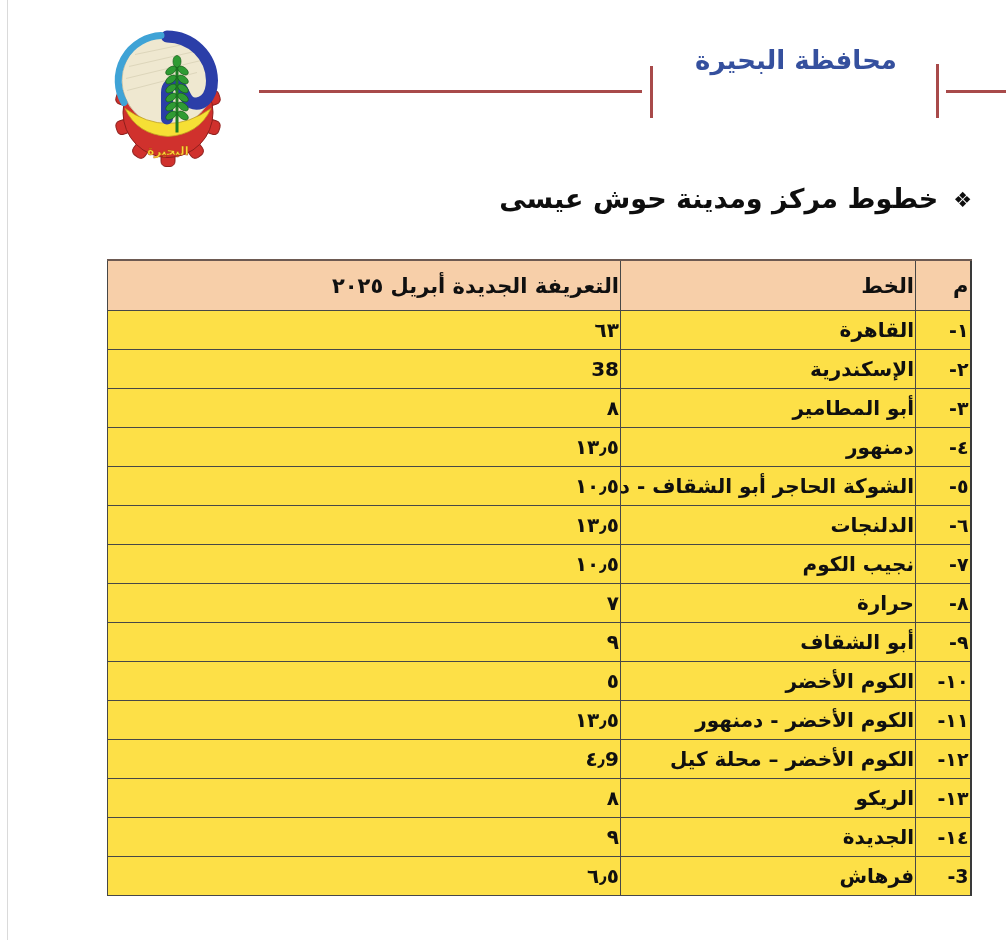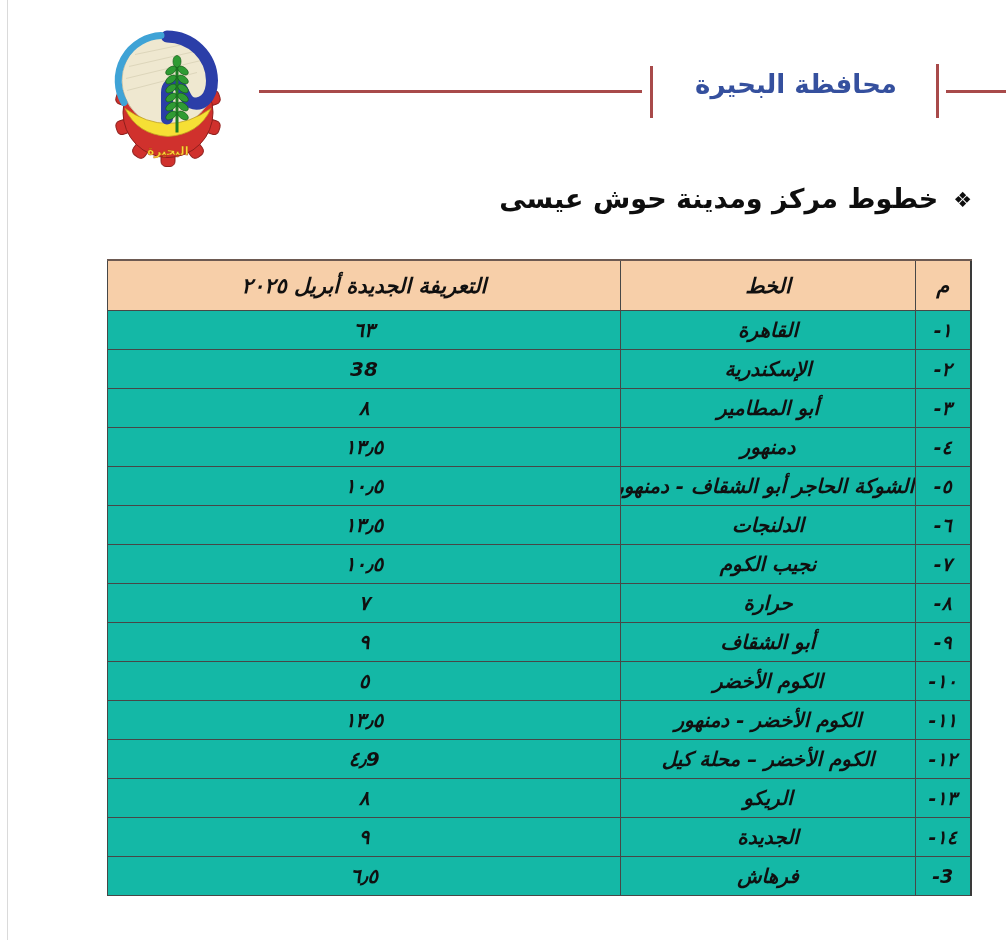--- a/index.html
+++ b/index.html
@@ -11,46 +11,46 @@
   .edge-line{position:absolute;left:7px;top:0;width:1px;height:100%;background:#dadada;}
 
   
   .logo{position:absolute;left:93px;top:23px;width:150px;height:148px;}
   .red-hline{position:absolute;left:259px;top:90px;width:383px;height:3px;background:var(--accent-red);}
   .red-vbar-left{position:absolute;left:650px;top:66px;width:3px;height:52px;background:var(--accent-red);}
   .red-vbar-right{position:absolute;left:936px;top:64px;width:3px;height:54px;background:var(--accent-red);}
   .red-dash-right{position:absolute;left:946px;top:90px;width:60px;height:3px;background:var(--accent-red);}
   .org-block{
     position:absolute;left:657px;top:42px;width:278px;text-align:center;
-    color:var(--text-blue);font-weight:bold;line-height:37px;direction:rtl;margin-top:24px;
+    color:var(--text-blue);font-weight:bold;line-height:37px;direction:rtl;
   }
   .org-line1{font-size:26px;}
   .org-line2{font-size:27px;}
 
   
   .section-title-row{
     position:absolute;right:36px;top:183px;direction:rtl;
     display:flex;align-items:center;gap:15px;color:#0e0e0e;
   }
   .bullet{font-size:21px;line-height:21px;transform:translateY(2px);}
   .section-title{font-size:27px;font-weight:bold;letter-spacing:-0.5px;text-align:center;}
 
   
   .fare-table{
     position:absolute;left:107px;top:259px;width:863px;
     border-collapse:collapse;table-layout:fixed;direction:rtl;
     font-weight:bold;color:#101010;
   }
   .fare-table th,.fare-table td{
-    border:1px solid #474747;text-align:center;vertical-align:middle;
-    overflow:hidden;white-space:nowrap;font-style:italic;
+    border:1px solid #474747;text-align:right;vertical-align:middle;
+    overflow:hidden;white-space:nowrap;
   }
   .fare-table{border:1px solid #3a3a3a;}
   .fare-table th{height:47px;font-size:21px;background:var(--table-header-bg);border-top:2px solid #6d5a52;}
-  .fare-table td{height:36px;font-size:20px;background:#14b8a6;}
+  .fare-table td{height:36px;font-size:20px;background:#fde047;}
   .col-num-w{width:55px;}
   .col-line-w{width:295px;}
   .col-fare-w{width:513px;}
   .fare-table td.col-num{font-size:19px;border-left-width:1px;}
   .fare-table th:first-child,.fare-table td.col-num{border-right:2px solid #3a3a3a;}
 </style>
 </head>
 <body>
 
 <div class="edge-line"></div>

